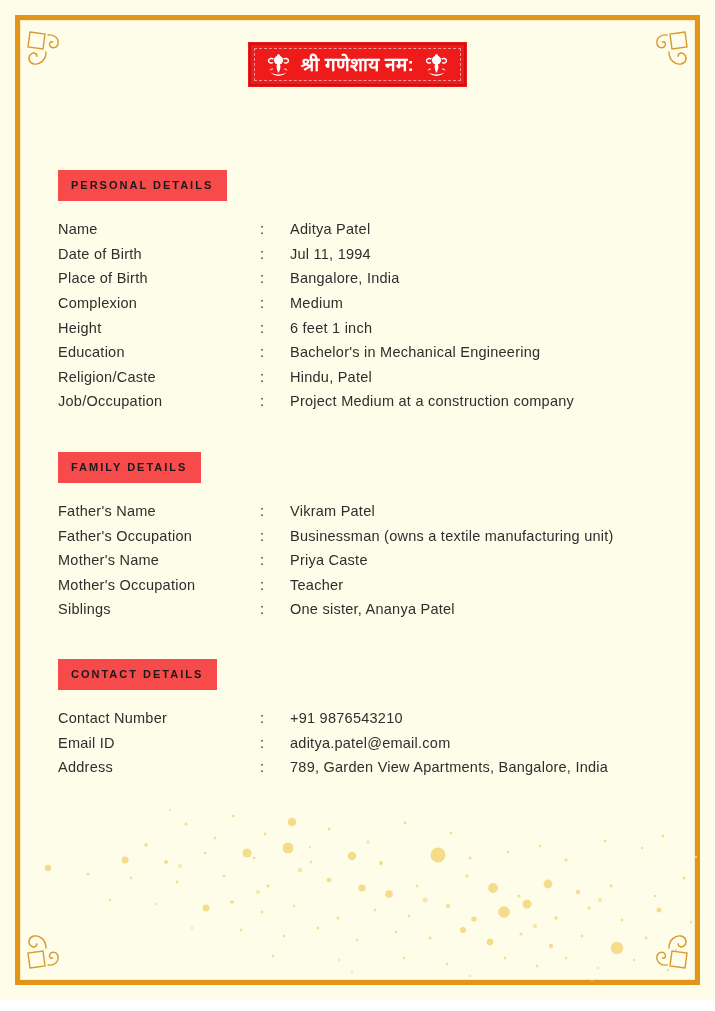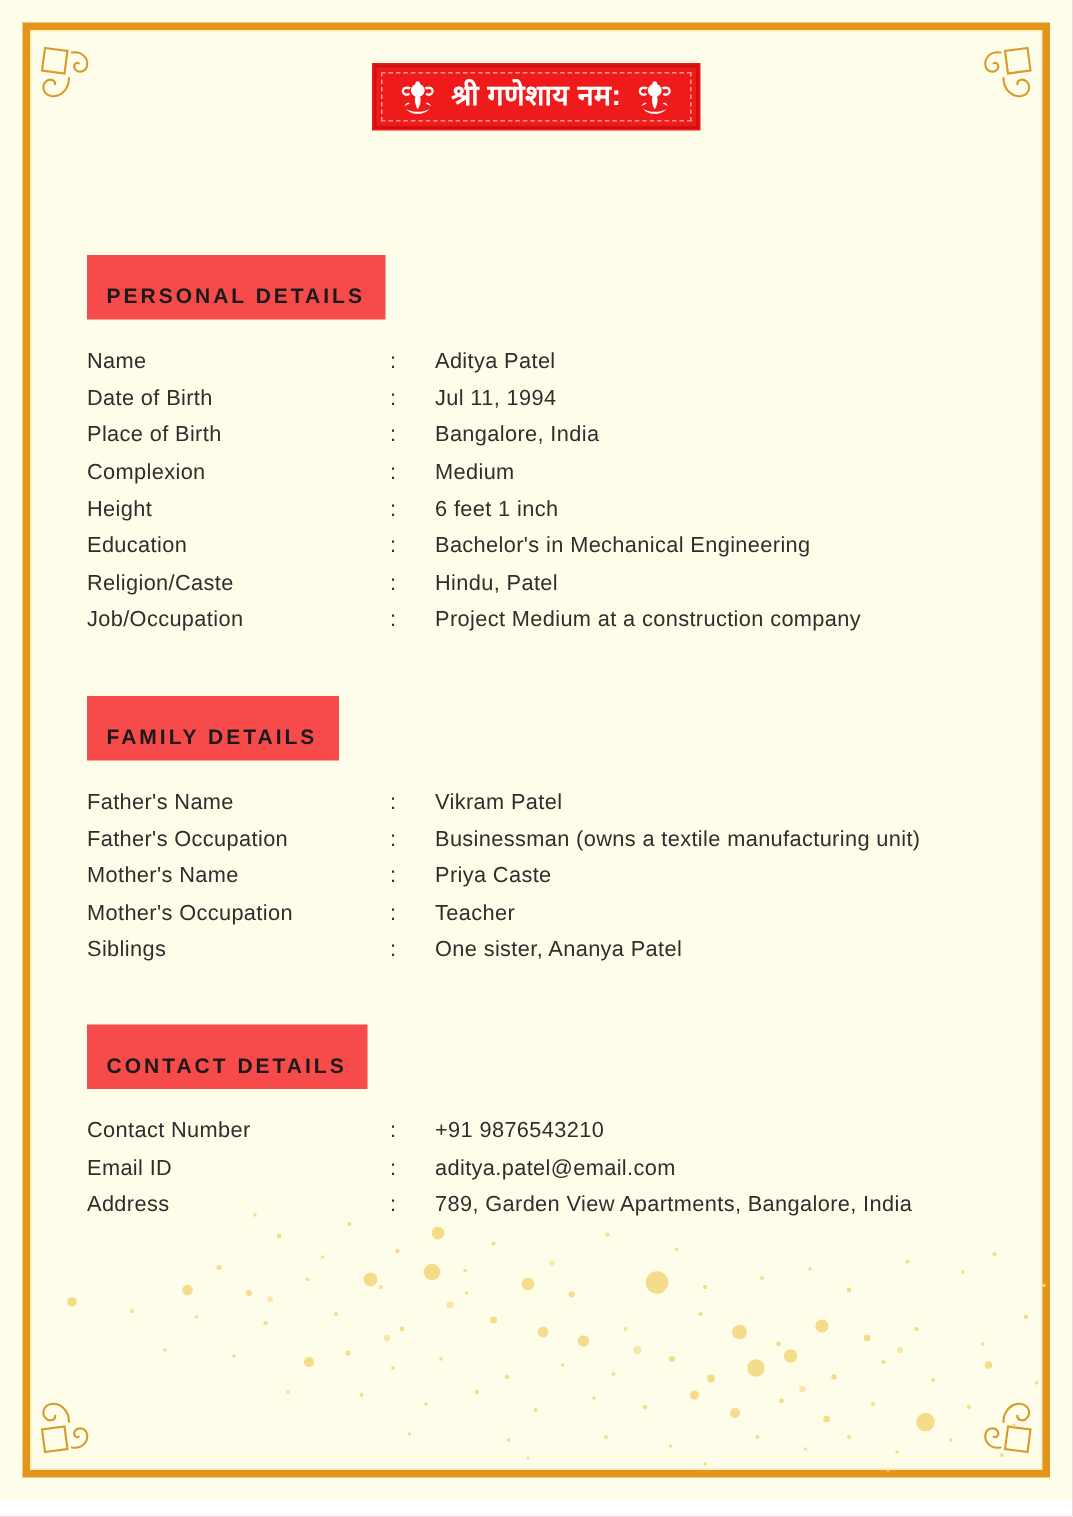--- a/index.html
+++ b/index.html
@@ -12,21 +12,21 @@
     height: 1011px;
     overflow: hidden;
     font-family: "Liberation Sans", sans-serif;
   }
 
   
   #biodata-page {
     position: relative;
     width: 715px;
     height: 1011px;
-    background: #be185d;
+    background: #86efac;
     box-sizing: border-box;
   }
 
   
   .sheet {
     position: absolute;
     left: 0;
     top: 0;
     width: 715px;
     height: 1000px;
@@ -127,24 +127,24 @@
     top: 170px;
     width: 600px;
   }
 
   .section { margin-bottom: 0; }
 
   .section-header {
     display: inline-block;
     background: #F74A4A;
     color: #1A1A1A;
-    font-size: 14px;
+    font-size: 11px;
     font-weight: 700;
     letter-spacing: 2.0px;
-    padding: 20px 14px 8px 13px;
+    padding: 8px 14px 8px 13px;
     line-height: 15px;
     font-family: "Liberation Sans", sans-serif;
   }
 
   .rows { margin-top: 16px; }
 
   .row {
     display: flex;
     align-items: center;
     height: 24.6px;

